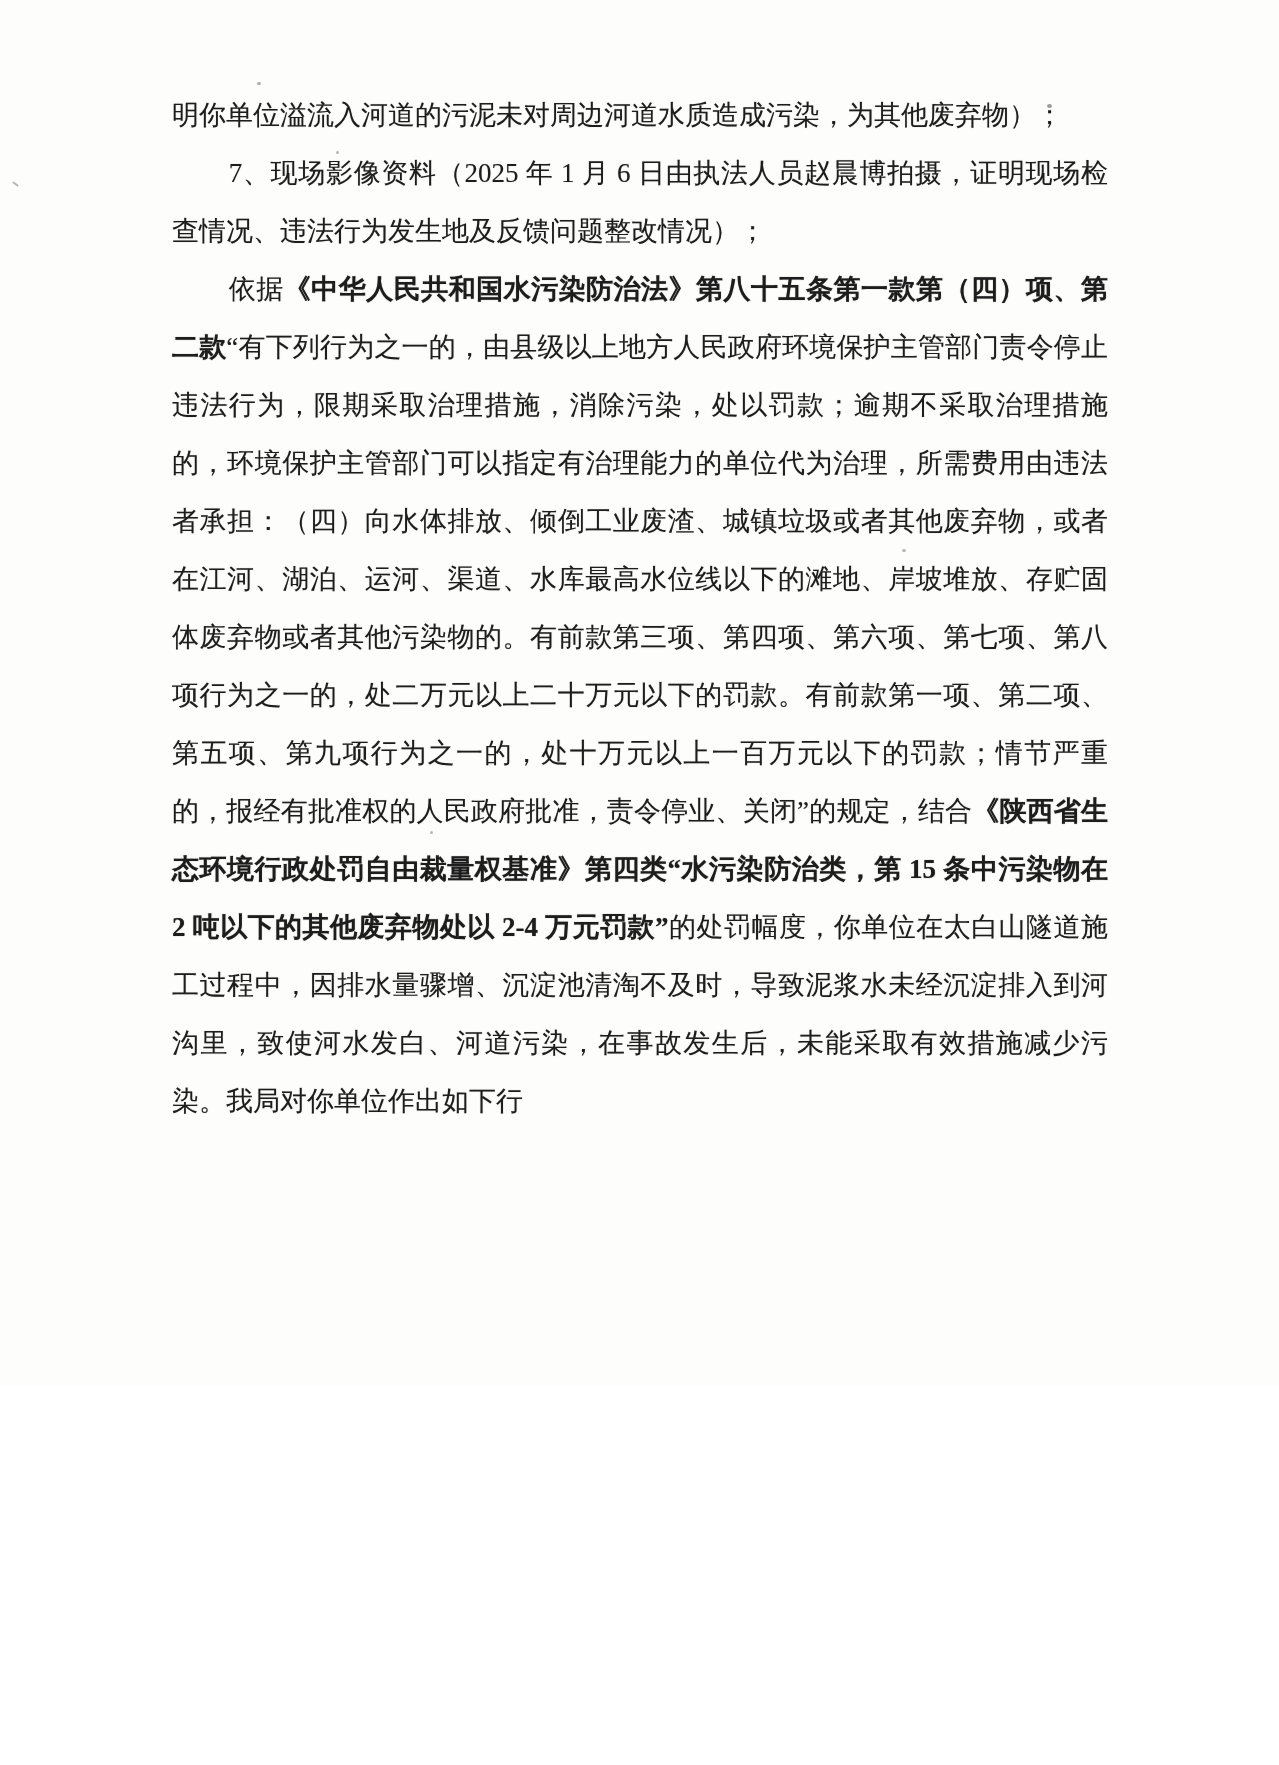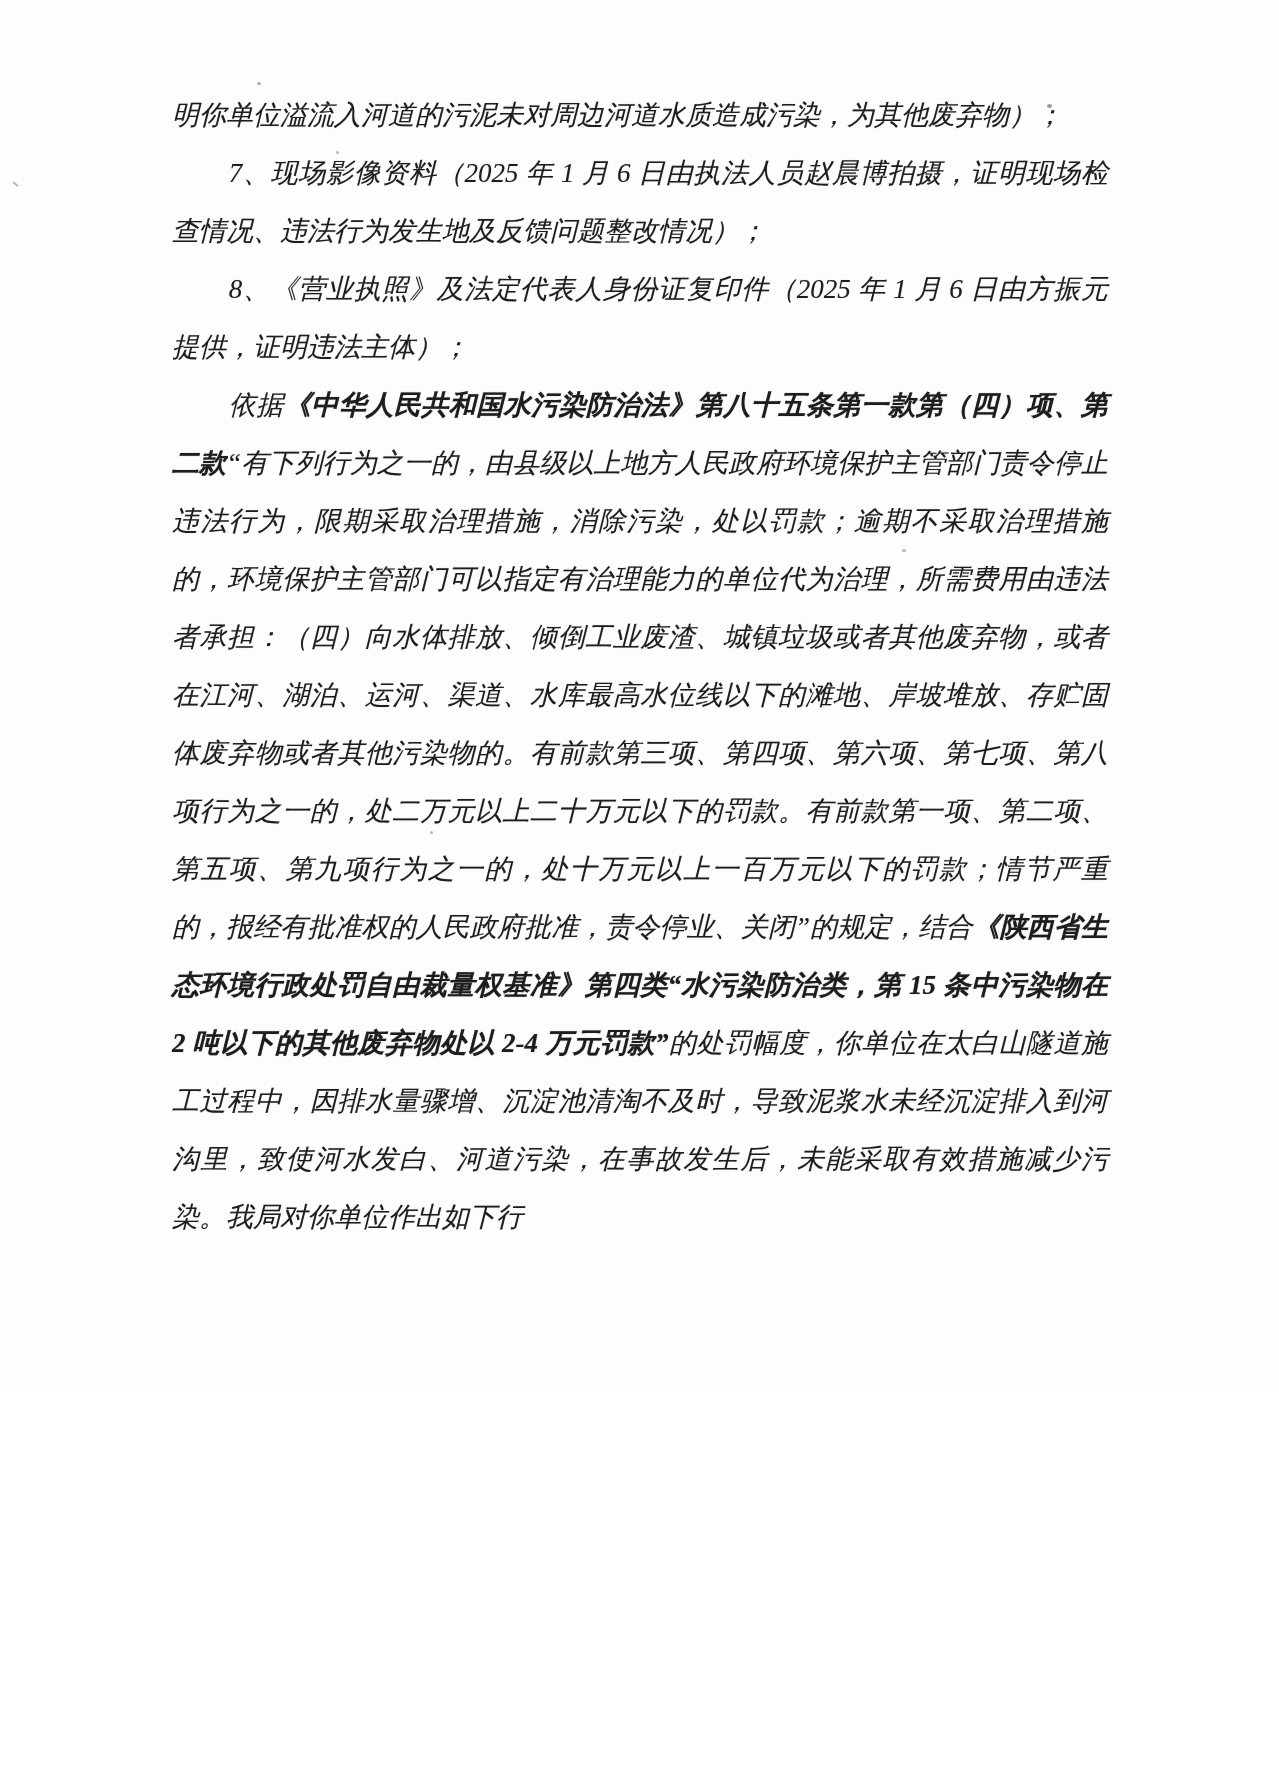--- a/index.html
+++ b/index.html
@@ -7,21 +7,20 @@
     padding: 0;
     background: #ffffff;
   }
   .page {
     position: relative;
     width: 1279px;
     height: 1385px;
     background: #fdfdfc;
     overflow: hidden;
     font-family: "Liberation Serif", "DejaVu Serif", serif;
-    font-style: italic;
   }
   .content {
     position: absolute;
     left: 172px;
     top: 86px;
     width: 936px;
     font-size: 27px;
     line-height: 58px;
     color: #1d1d1d;
     text-align: justify;
@@ -57,21 +56,20 @@
 <body>
 
 <div class="page">
 
   <div class="content">
 
     <p class="noindent"><span>明你单位溢流入河道的污泥未对周边河道水质造成污染，为其他废弃物）；</span></p>
 
     <p><span>7、现场影像资料（2025 年 1 月 6 日由执法人员赵晨博拍摄，证明现场检查情况、违法行为发生地及反馈问题整改情况）；</span></p>
 
-    <p><span>8、《营业执照》及法定代表人身份证复印件（2025 年 1 月 6 日由方振元提供，证明违法主体）；</span></p>
 
 
 
 
     <p><span>依据</span><span class="b">《中华人民共和国水污染防治法》第八十五条第一款第（四）项、第二款</span><span>“有下列行为之一的，由县级以上地方人民政府环境保护主管部门责令停止违法行为，限期采取治理措施，消除污染，处以罚款；逾期不采取治理措施的，环境保护主管部门可以指定有治理能力的单位代为治理，所需费用由违法者承担：（四）向水体排放、倾倒工业废渣、城镇垃圾或者其他废弃物，或者在江河、湖泊、运河、渠道、水库最高水位线以下的滩地、岸坡堆放、存贮固体废弃物或者其他污染物的。有前款第三项、第四项、第六项、第七项、第八项行为之一的，处二万元以上二十万元以下的罚款。有前款第一项、第二项、第五项、第九项行为之一的，处十万元以上一百万元以下的罚款；情节严重的，报经有批准权的人民政府批准，责令停业、关闭”的规定，结合</span><span class="b">《陕西省生态环境行政处罚自由裁量权基准》第四类“水污染防治类，第 15 条中污染物在 2 吨以下的其他废弃物处以 2-4 万元罚款”</span><span>的处罚幅度，你单位在太白山隧道施工过程中，因排水量骤增、沉淀池清淘不及时，导致泥浆水未经沉淀排入到河沟里，致使河水发白、河道污染，在事故发生后，未能采取有效措施减少污染。我局对你单位作出如下行</span></p>
 
   </div>
 
   <div class="speck" id="speck-1"></div>
   <div class="speck" id="speck-2"></div>

